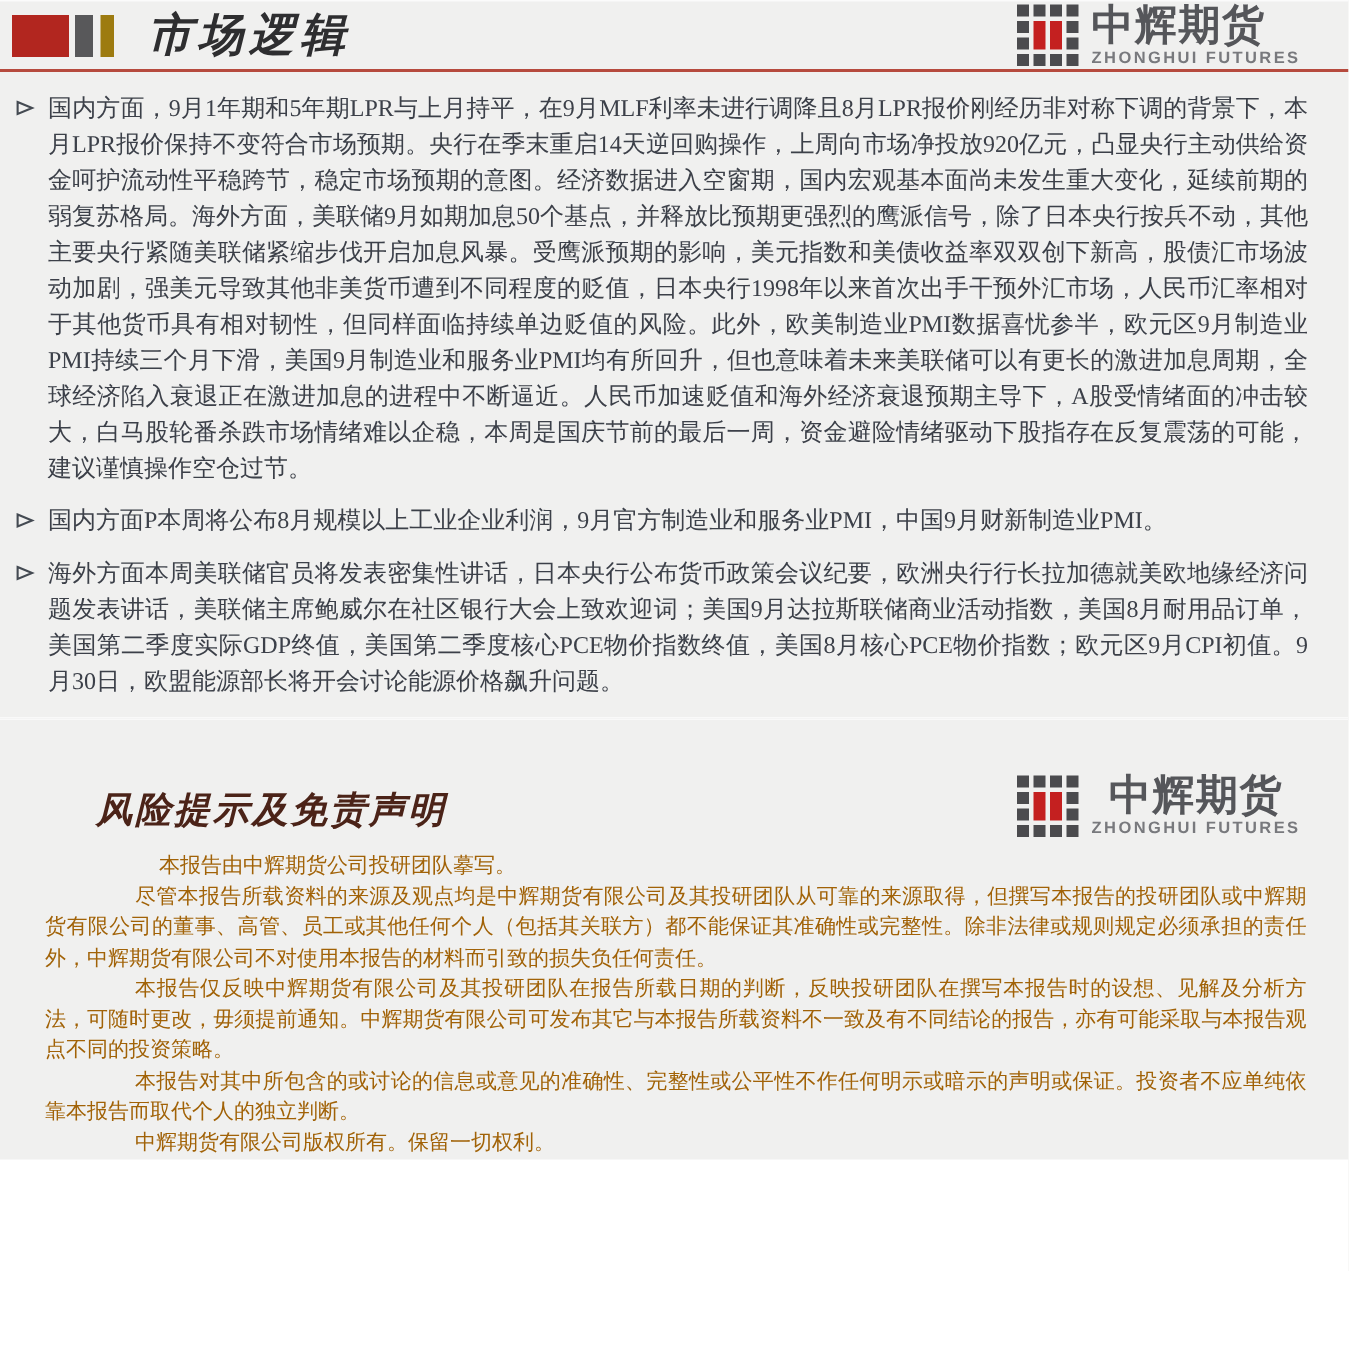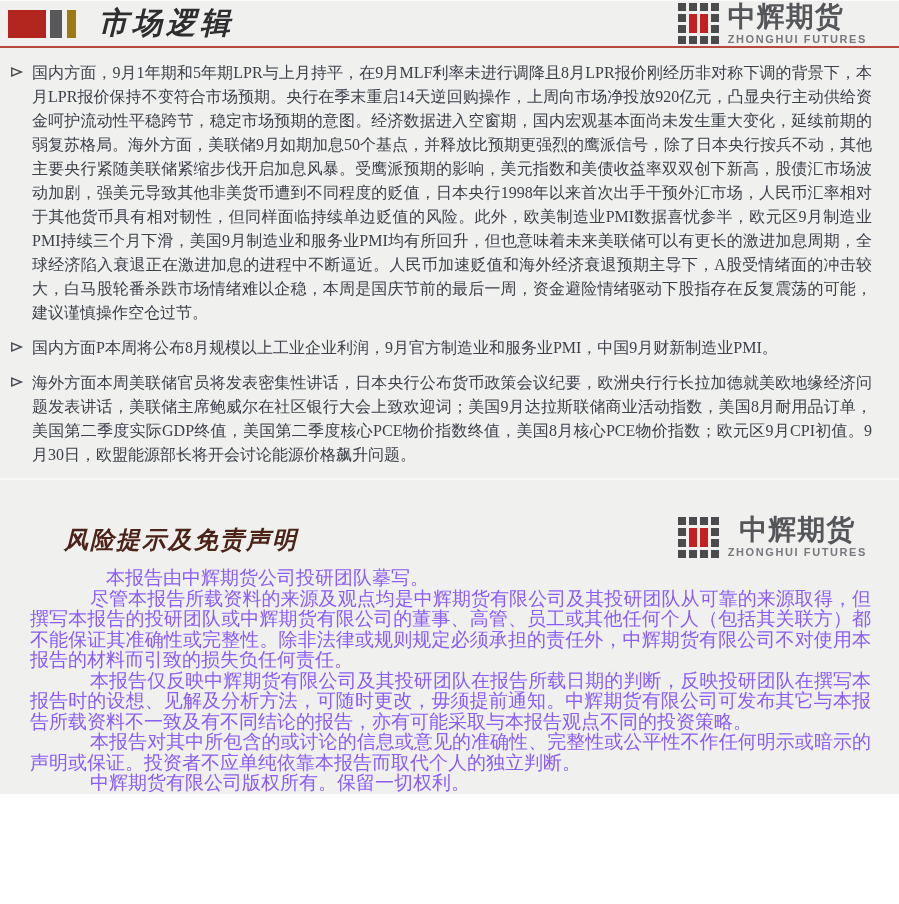--- a/index.html
+++ b/index.html
@@ -58,21 +58,21 @@
 
   
   .panel-disclaimer { flex: 1; display: flex; flex-direction: column; }
   .disc-header { display: flex; align-items: flex-start; padding: 36px 32px 0 64px; text-align: center; }
   .disc-title {
     font-size: 24px; font-weight: bold; color: #4b2318;
     letter-spacing: 2px; padding-top: 8px; font-style: italic;
   }
   .disc-body { padding: 10px 28px 0 30px; }
   .disc-body p {
-    font-size: 19px; line-height: 20.5px; color: #8b5cf6;
+    font-size: 14px; line-height: 20.5px; color: #a16207;
     text-align: justify; text-indent: 60px;
   }
   .disc-body p.wide { margin-left: 36px; margin-right: 6px; text-indent: 40px; }
 </style>
 </head>
 <body>
 
 <div class="page">
 
   <div class="top-strip"></div>

